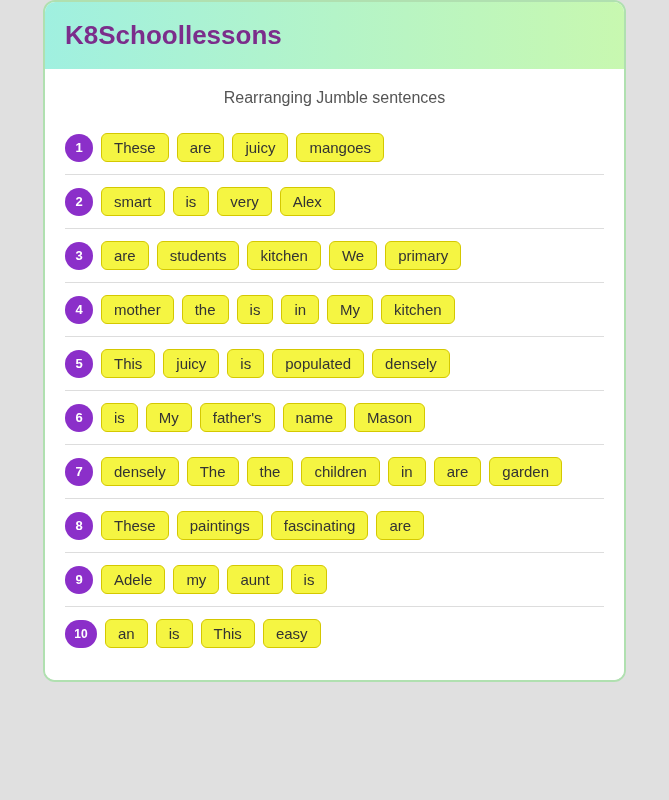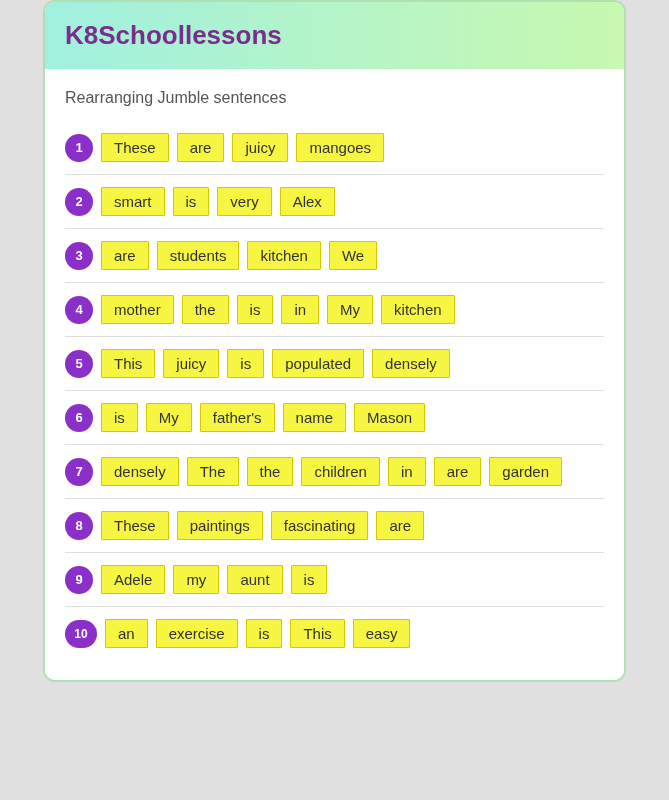--- a/index.html
+++ b/index.html
@@ -31,20 +31,21 @@
       font-weight: bold;
       color: #7b2d8b;
     }
 
     .content {
       padding: 10px 20px 20px 20px;
       background: #fff;
     }
 
     .page-title {
+      text-align: center;
       font-size: 16px;
       color: #555;
       margin: 10px 0 14px 0;
       font-weight: normal;
     }
 
     .sentence-row {
       display: flex;
       align-items: center;
       flex-wrap: wrap;
@@ -74,21 +75,21 @@
     .number-badge.two-digit {
       width: 32px;
       height: 28px;
       border-radius: 14px;
       font-size: 12px;
     }
 
     .word-chip {
       background: #f5f542;
       border: 1.5px solid #d4c800;
-      border-radius: 1px;
+      border-radius: 6px;
       padding: 5px 12px;
       font-size: 15px;
       color: #333;
       cursor: pointer;
     }
   </style>
 </head>
 <body>
 
 <div class="card">
@@ -111,20 +112,21 @@
           <span class="word-chip">is</span>
           <span class="word-chip">very</span>
           <span class="word-chip">Alex</span>
         </div>
         <div class="sentence-row">
           <div class="number-badge">3</div>
           <span class="word-chip">are</span>
           <span class="word-chip">students</span>
           <span class="word-chip">kitchen</span>
           <span class="word-chip">We</span>
+          <span class="word-chip">primary</span>
         </div>
         <div class="sentence-row">
           <div class="number-badge">4</div>
           <span class="word-chip">mother</span>
           <span class="word-chip">the</span>
           <span class="word-chip">is</span>
           <span class="word-chip">in</span>
           <span class="word-chip">My</span>
           <span class="word-chip">kitchen</span>
         </div>
@@ -164,20 +166,19 @@
         <div class="sentence-row">
           <div class="number-badge">9</div>
           <span class="word-chip">Adele</span>
           <span class="word-chip">my</span>
           <span class="word-chip">aunt</span>
           <span class="word-chip">is</span>
         </div>
         <div class="sentence-row">
           <div class="number-badge two-digit">10</div>
           <span class="word-chip">an</span>
-          <span class="word-chip">exercise</span>
           <span class="word-chip">is</span>
           <span class="word-chip">This</span>
           <span class="word-chip">easy</span>
         </div>
       </div>
   </div>
 </div>
 
 </body></html>

